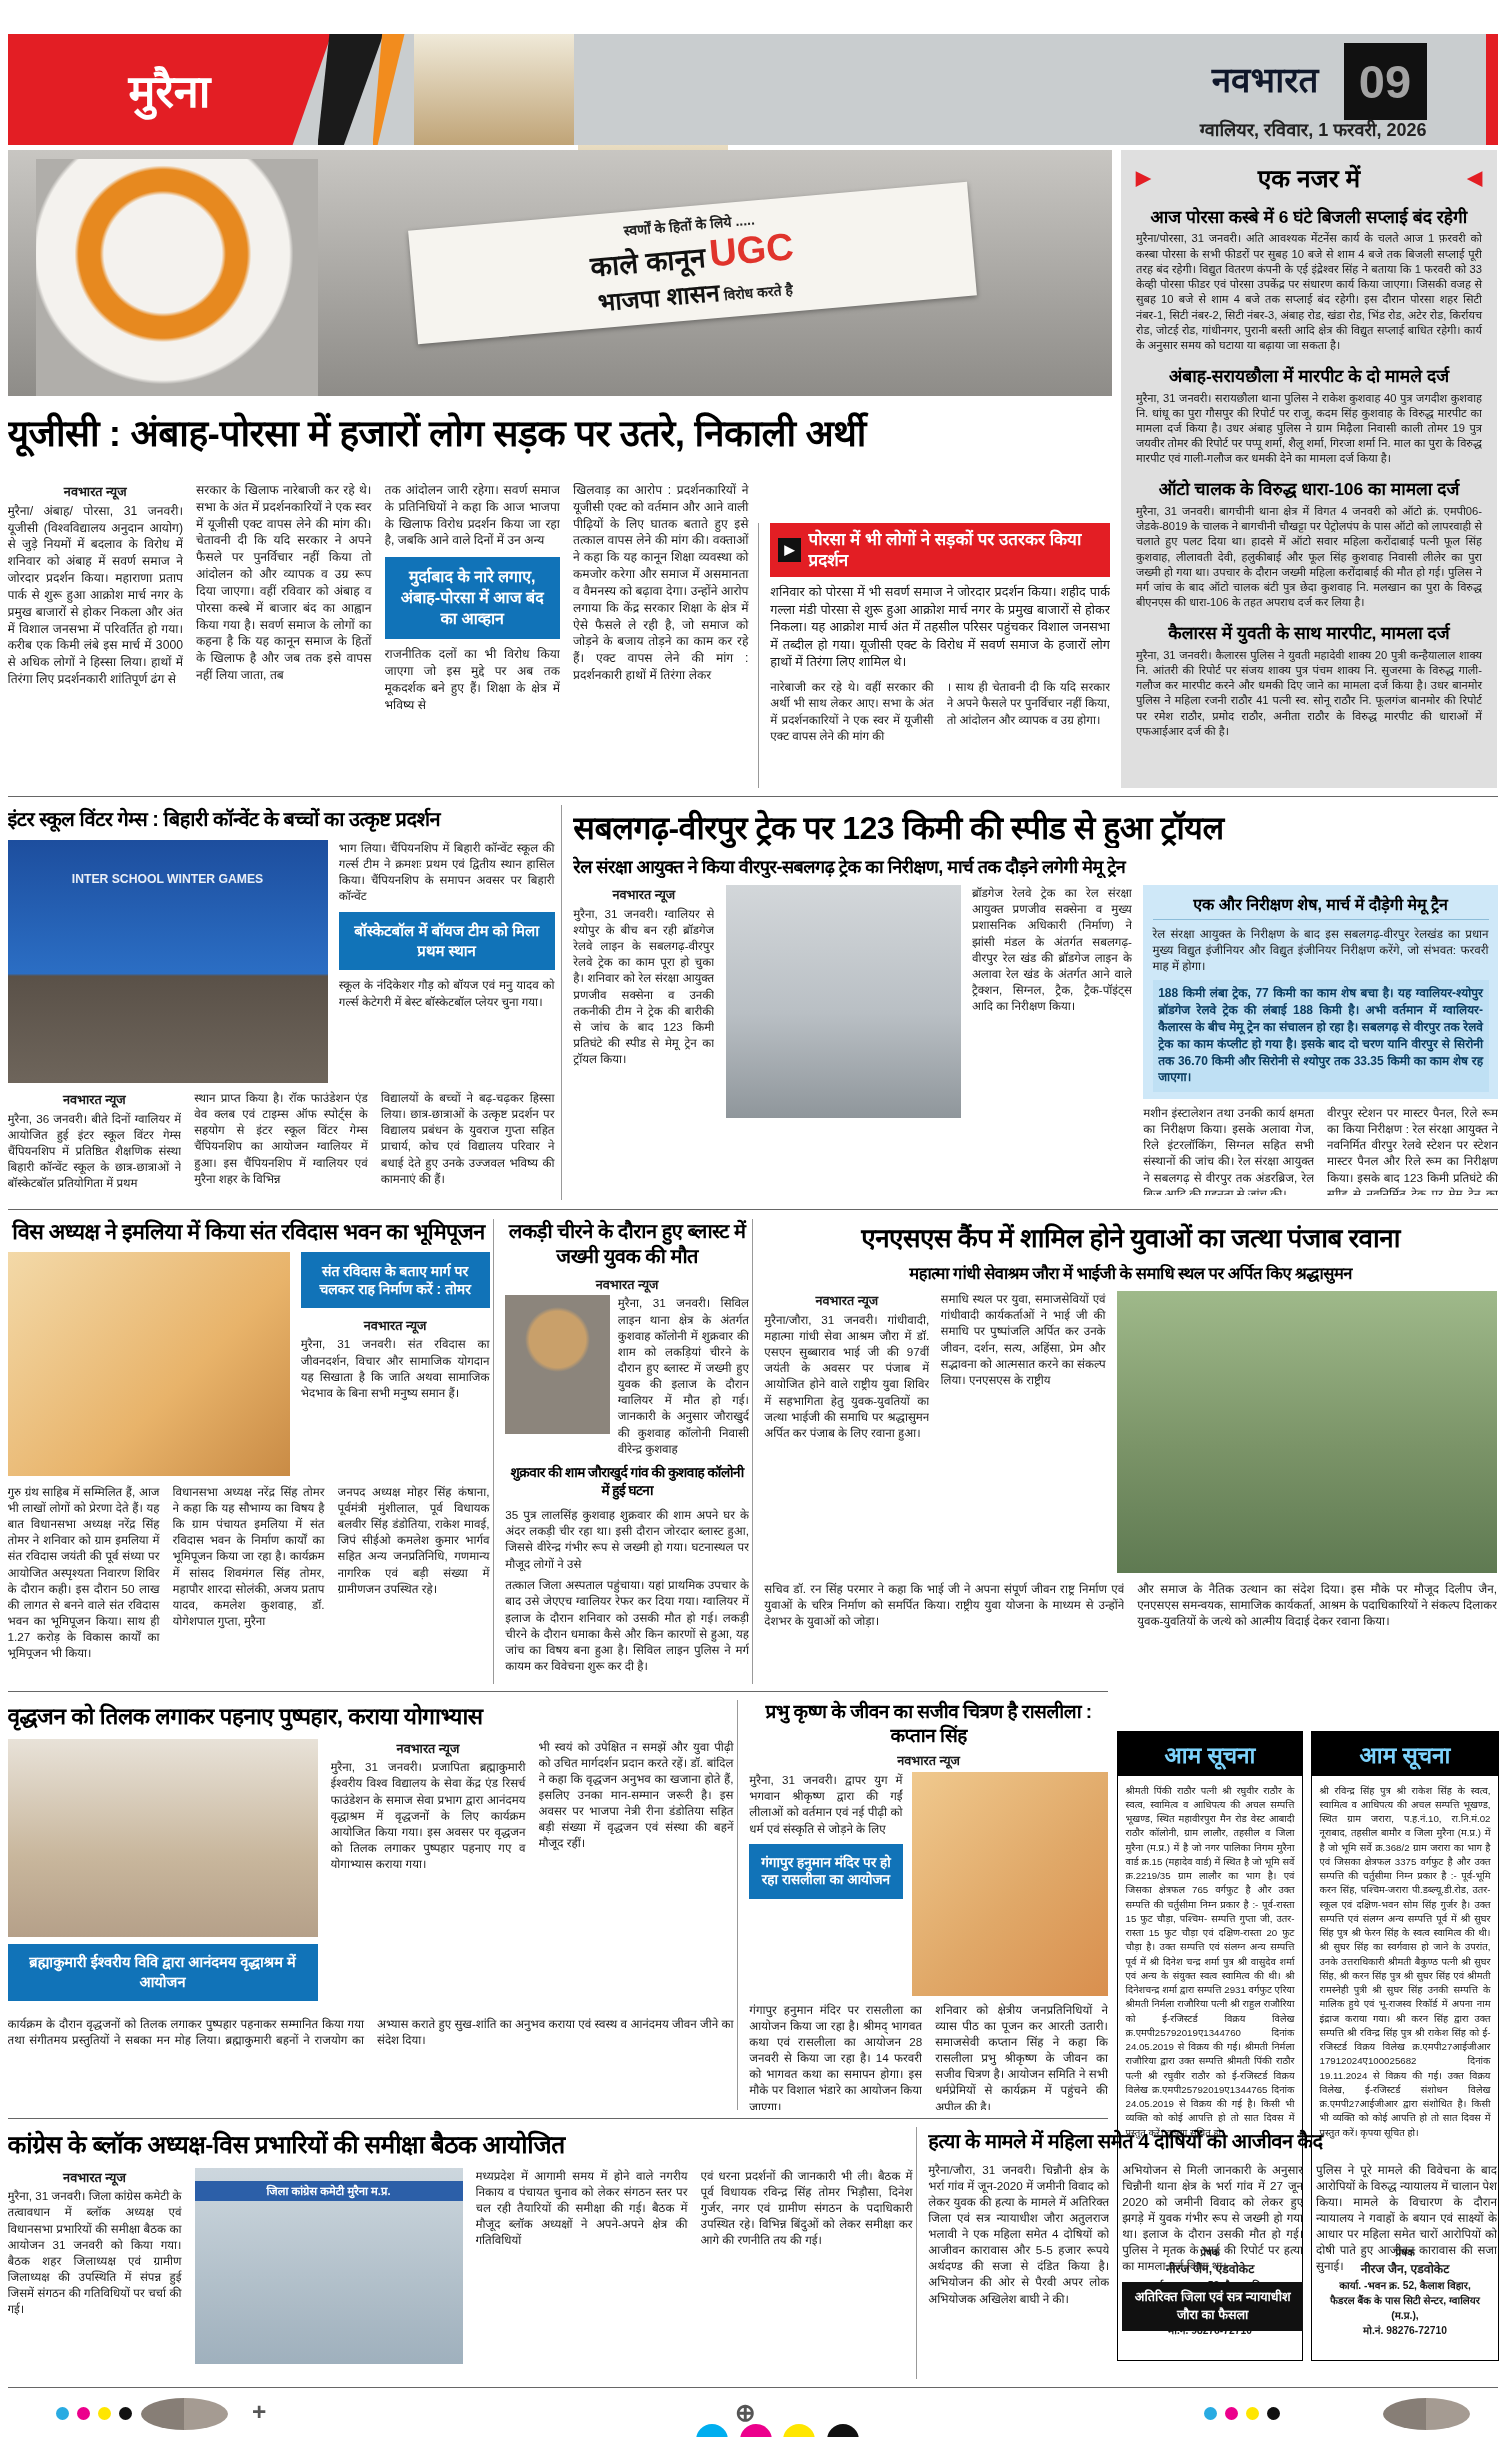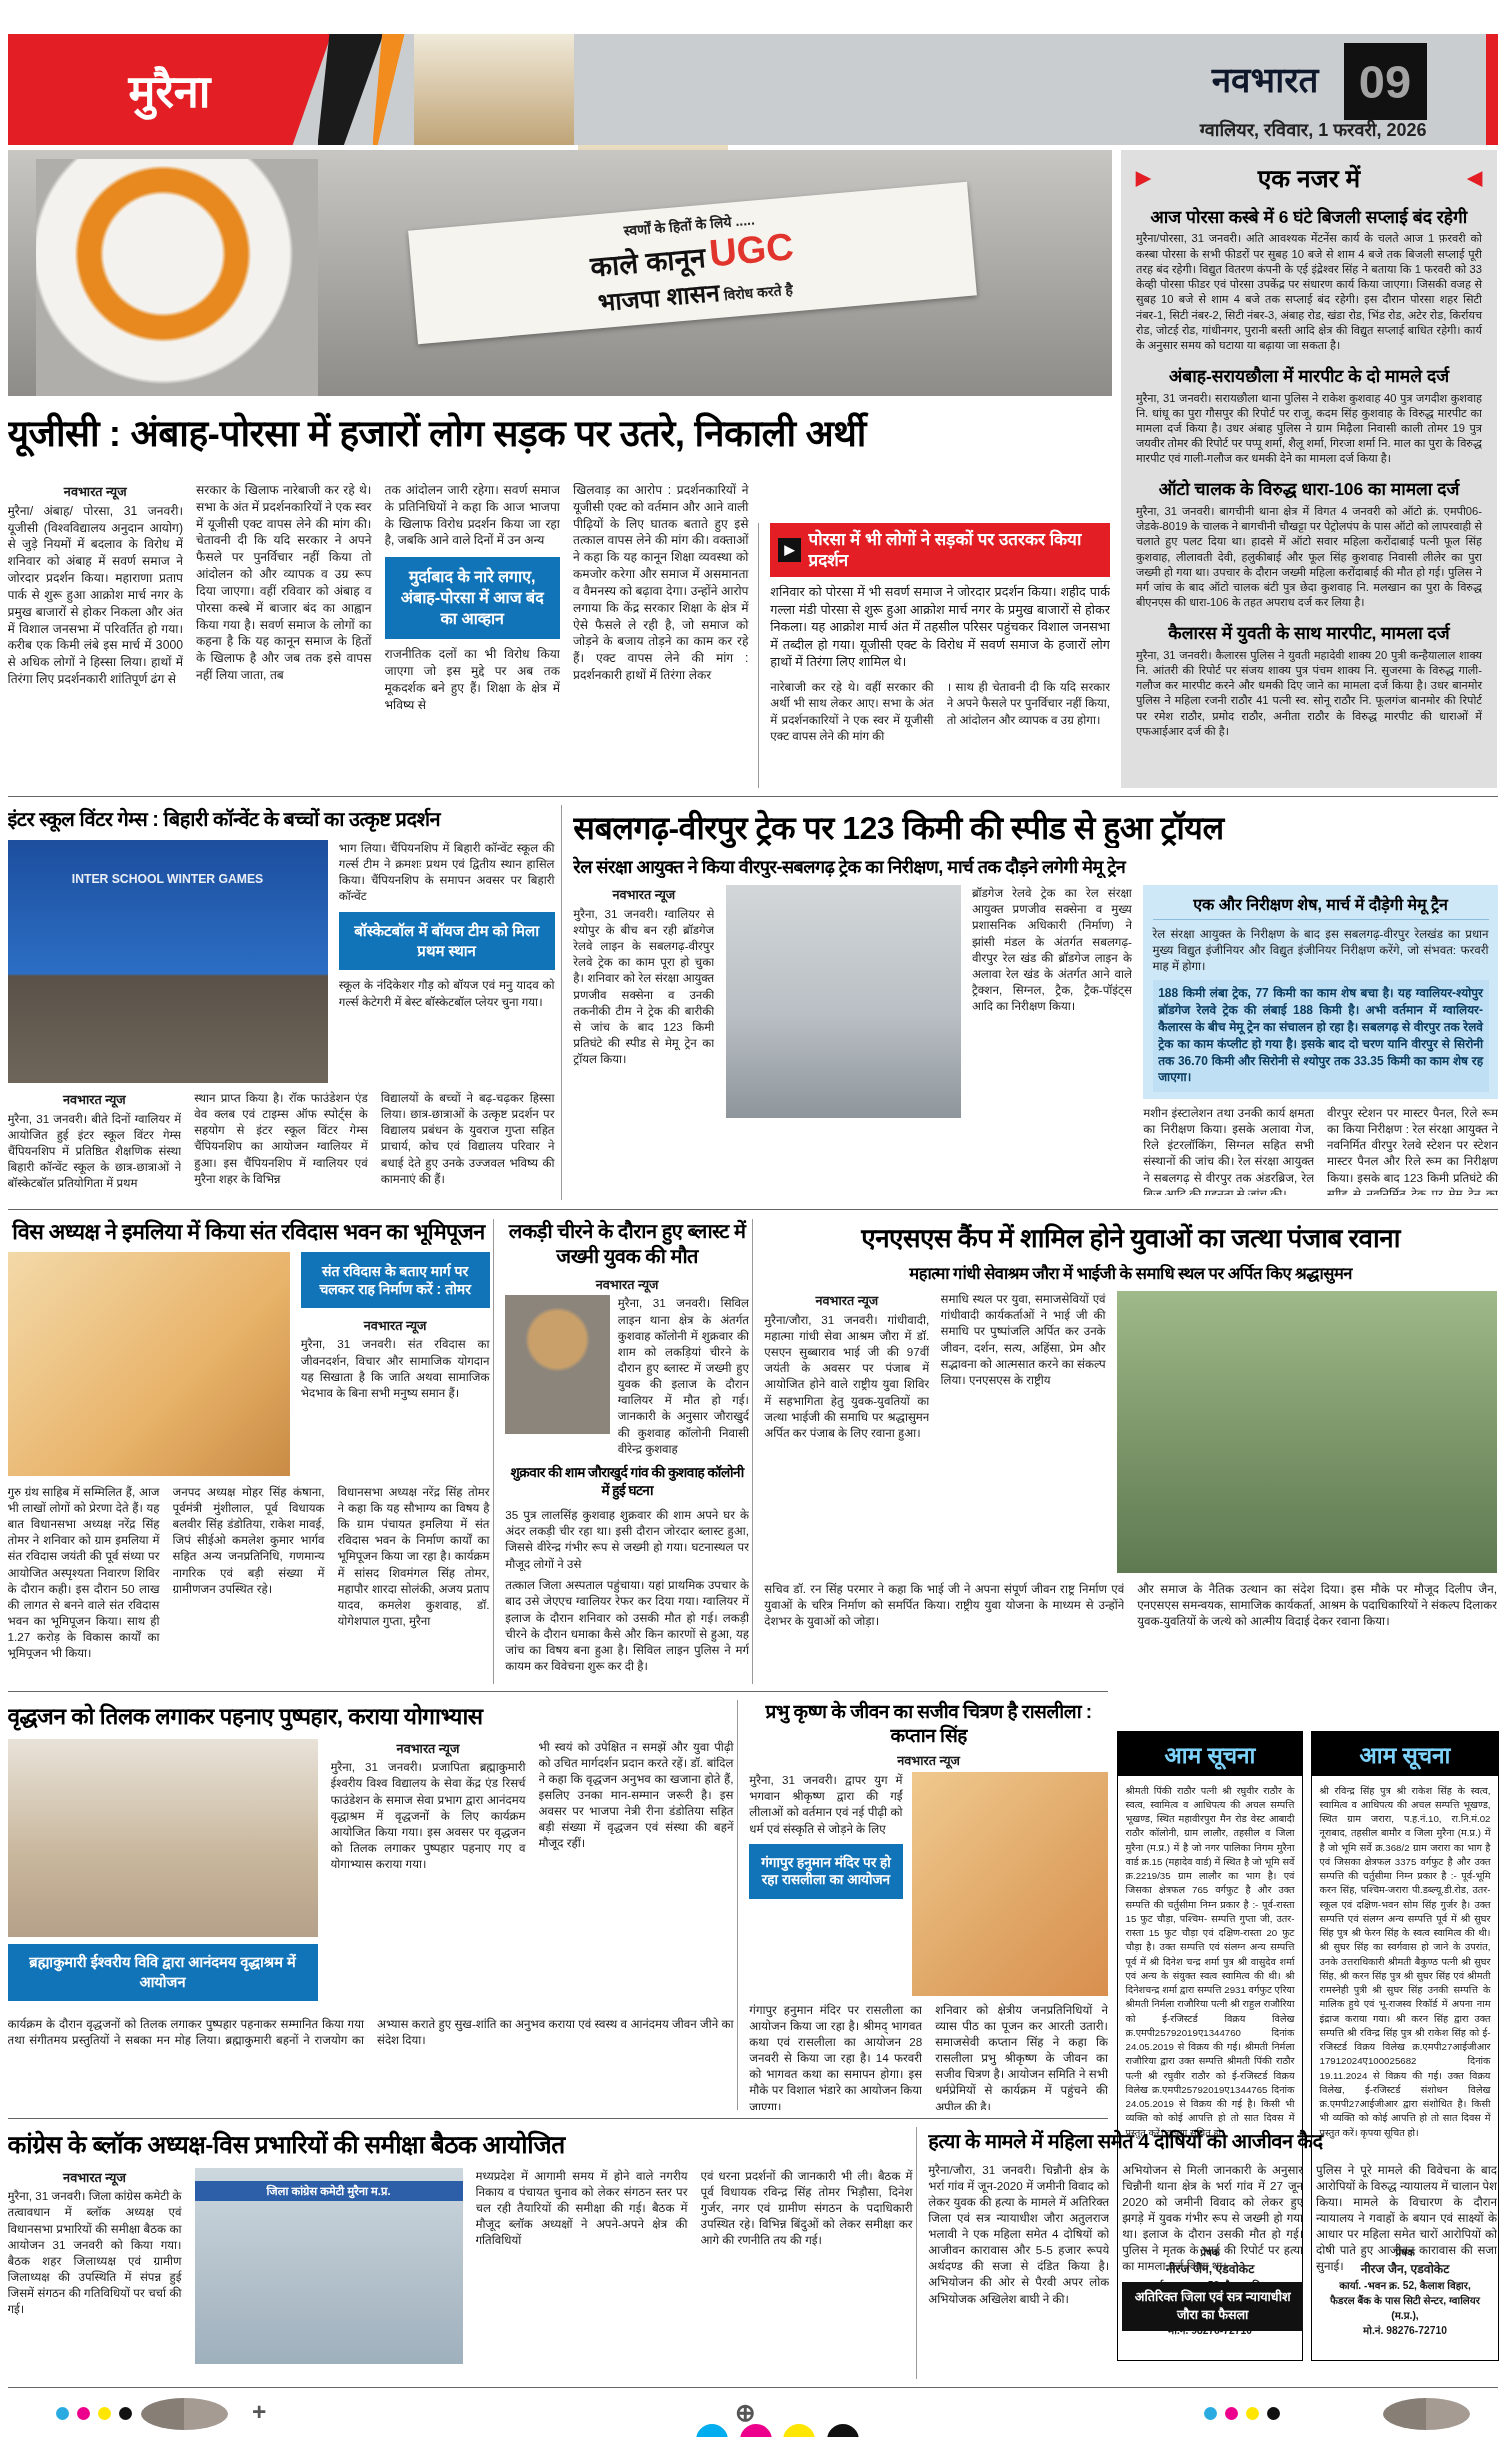--- a/index.html
+++ b/index.html
@@ -161,21 +161,21 @@
       </div>
       <div class="col">
         <div class="body-txt small">भाग लिया। चैंपियनशिप में बिहारी कॉन्वेंट स्कूल की गर्ल्स टीम ने क्रमशः प्रथम एवं द्वितीय स्थान हासिल किया। चैंपियनशिप के समापन अवसर पर बिहारी कॉन्वेंट</div>
         <div class="bluebox" style="font-size:15px;">बॉस्केटबॉल में बॉयज टीम को मिला प्रथम स्थान</div>
         <div class="body-txt small">स्कूल के नंदिकेशर गौड़ को बॉयज एवं मनु यादव को गर्ल्स केटेगरी में बेस्ट बॉस्केटबॉल प्लेयर चुना गया।</div>
       </div>
     </div>
     <div class="cols" style="margin-top:7.5px;height:113px;">
       <div class="col">
         <div class="byline">नवभारत न्यूज</div>
-        <div class="body-txt small">मुरैना, 31 जनवरी। बीते दिनों ग्वालियर में आयोजित हुई इंटर स्कूल विंटर गेम्स चैंपियनशिप में प्रतिष्ठित शैक्षणिक संस्था बिहारी कॉन्वेंट स्कूल के छात्र-छात्राओं ने बॉस्केटबॉल प्रतियोगिता में प्रथम</div>
+        <div class="body-txt small">मुरैना, 36 जनवरी। बीते दिनों ग्वालियर में आयोजित हुई इंटर स्कूल विंटर गेम्स चैंपियनशिप में प्रतिष्ठित शैक्षणिक संस्था बिहारी कॉन्वेंट स्कूल के छात्र-छात्राओं ने बॉस्केटबॉल प्रतियोगिता में प्रथम</div>
       </div>
       <div class="col body-txt small">स्थान प्राप्त किया है। रॉक फाउंडेशन एंड वेव क्लब एवं टाइम्स ऑफ स्पोर्ट्स के सहयोग से इंटर स्कूल विंटर गेम्स चैंपियनशिप का आयोजन ग्वालियर में हुआ। इस चैंपियनशिप में ग्वालियर एवं मुरैना शहर के विभिन्न</div>
       <div class="col body-txt small">विद्यालयों के बच्चों ने बढ़-चढ़कर हिस्सा लिया। छात्र-छात्राओं के उत्कृष्ट प्रदर्शन पर विद्यालय प्रबंधन के युवराज गुप्ता सहित प्राचार्य, कोच एवं विद्यालय परिवार ने बधाई देते हुए उनके उज्जवल भविष्य की कामनाएं की हैं।</div>
     </div>
   </div>
 
   <div class="abs vl" style="left:561px;top:805px;width:937px;height:395px;box-sizing:border-box;overflow:hidden;">
     <div class="hl" style="font-size:32px;">सबलगढ़-वीरपुर ट्रेक पर 123 किमी की स्पीड से हुआ ट्रॉयल</div>
     <div class="hl" style="font-size:18px;margin:5.6px 0 7.5px;">रेल संरक्षा आयुक्त ने किया वीरपुर-सबलगढ़ ट्रेक का निरीक्षण, मार्च तक दौड़ने लगेगी मेमू ट्रेन</div>
     <div style="display:flex;gap:11.3px;">
@@ -209,22 +209,22 @@
       <div class="photo" style="width:282px;height:224px;flex:0 0 auto;
                   background:linear-gradient(135deg,#f3d9a8 0%,#e8b36a 60%,#c98b45 100%);"></div>
       <div class="col">
         <div class="bluebox" style="font-size:14px;margin-top:0;">संत रविदास के बताए मार्ग पर चलकर राह निर्माण करें : तोमर</div>
         <div class="byline">नवभारत न्यूज</div>
         <div class="body-txt small">मुरैना, 31 जनवरी। संत रविदास का जीवनदर्शन, विचार और सामाजिक योगदान यह सिखाता है कि जाति अथवा सामाजिक भेदभाव के बिना सभी मनुष्य समान हैं।</div>
       </div>
     </div>
     <div class="cols" style="margin-top:7.5px;height:175px;">
       <div class="col body-txt small">गुरु ग्रंथ साहिब में सम्मिलित हैं, आज भी लाखों लोगों को प्रेरणा देते हैं। यह बात विधानसभा अध्यक्ष नरेंद्र सिंह तोमर ने शनिवार को ग्राम इमलिया में संत रविदास जयंती की पूर्व संध्या पर आयोजित अस्पृश्यता निवारण शिविर के दौरान कही। इस दौरान 50 लाख की लागत से बनने वाले संत रविदास भवन का भूमिपूजन किया। साथ ही 1.27 करोड़ के विकास कार्यों का भूमिपूजन भी किया।</div>
+      <div class="col body-txt small">विधानसभा अध्यक्ष नरेंद्र सिंह तोमर ने कहा कि यह सौभाग्य का विषय है कि ग्राम पंचायत इमलिया में संत रविदास भवन के निर्माण कार्यों का भूमिपूजन किया जा रहा है। कार्यक्रम में सांसद शिवमंगल सिंह तोमर, महापौर शारदा सोलंकी, अजय प्रताप यादव, कमलेश कुशवाह, डॉ. योगेशपाल गुप्ता, मुरैना</div>
       <div class="col body-txt small">जनपद अध्यक्ष मोहर सिंह कंषाना, पूर्वमंत्री मुंशीलाल, पूर्व विधायक बलवीर सिंह डंडोतिया, राकेश मावई, जिपं सीईओ कमलेश कुमार भार्गव सहित अन्य जनप्रतिनिधि, गणमान्य नागरिक एवं बड़ी संख्या में ग्रामीणजन उपस्थित रहे।</div>
-      <div class="col body-txt small">विधानसभा अध्यक्ष नरेंद्र सिंह तोमर ने कहा कि यह सौभाग्य का विषय है कि ग्राम पंचायत इमलिया में संत रविदास भवन के निर्माण कार्यों का भूमिपूजन किया जा रहा है। कार्यक्रम में सांसद शिवमंगल सिंह तोमर, महापौर शारदा सोलंकी, अजय प्रताप यादव, कमलेश कुशवाह, डॉ. योगेशपाल गुप्ता, मुरैना</div>
     </div>
   </div>
 
   <div class="abs vl" style="left:493px;top:1219px;width:256px;height:465px;box-sizing:border-box;overflow:hidden;">
     <div class="hl wrap" style="font-size:20px;text-align:center;line-height:1.25;">लकड़ी चीरने के दौरान हुए ब्लास्ट में जख्मी युवक की मौत</div>
     <div class="byline" style="margin-top:5.6px;">नवभारत न्यूज</div>
     <div style="display:flex;gap:7.5px;">
       <div class="photo" style="width:105px;height:139px;flex:0 0 auto;
                   background:radial-gradient(circle at 50% 32%,#c9a06a 0 26%,#8c857c 30% 100%);"></div>
       <div class="body-txt small">मुरैना, 31 जनवरी। सिविल लाइन थाना क्षेत्र के अंतर्गत कुशवाह कॉलोनी में शुक्रवार की शाम को लकड़ियां चीरने के दौरान हुए ब्लास्ट में जख्मी हुए युवक की इलाज के दौरान ग्वालियर में मौत हो गई। जानकारी के अनुसार जौराखुर्द की कुशवाह कॉलोनी निवासी वीरेन्द्र कुशवाह</div>

